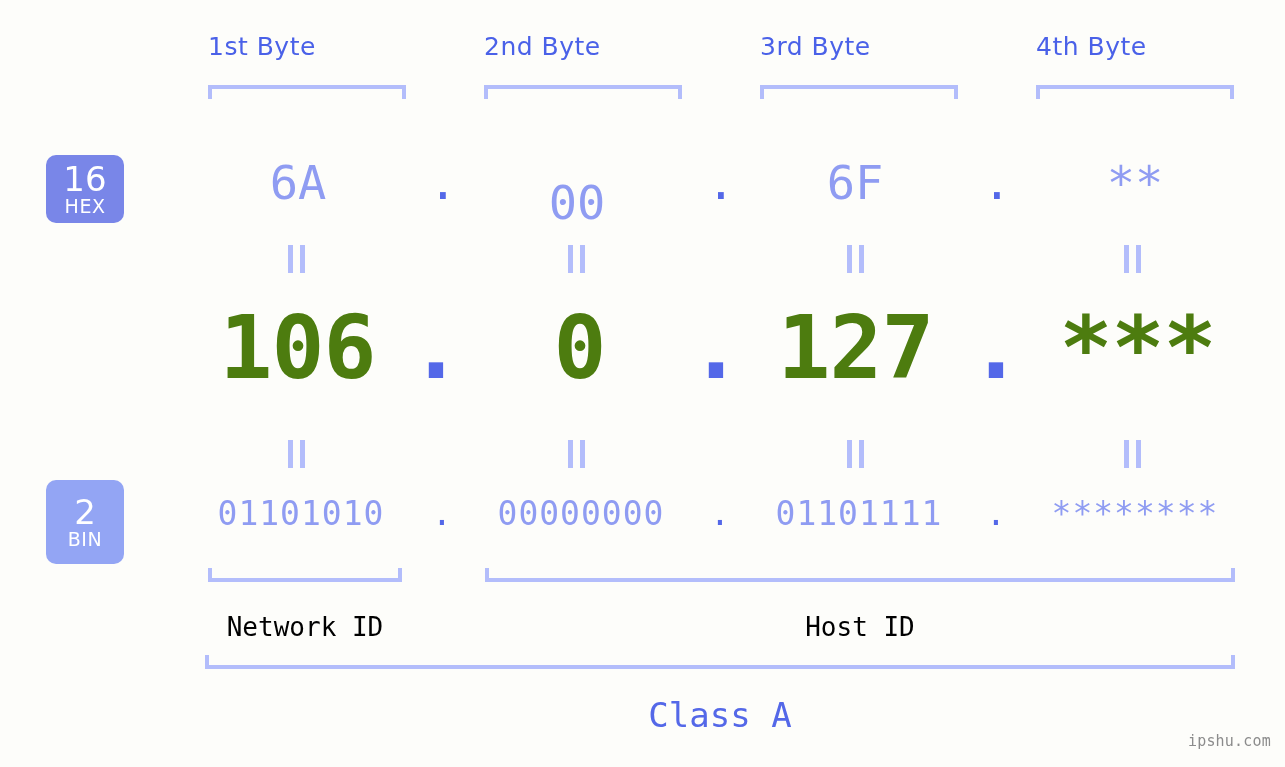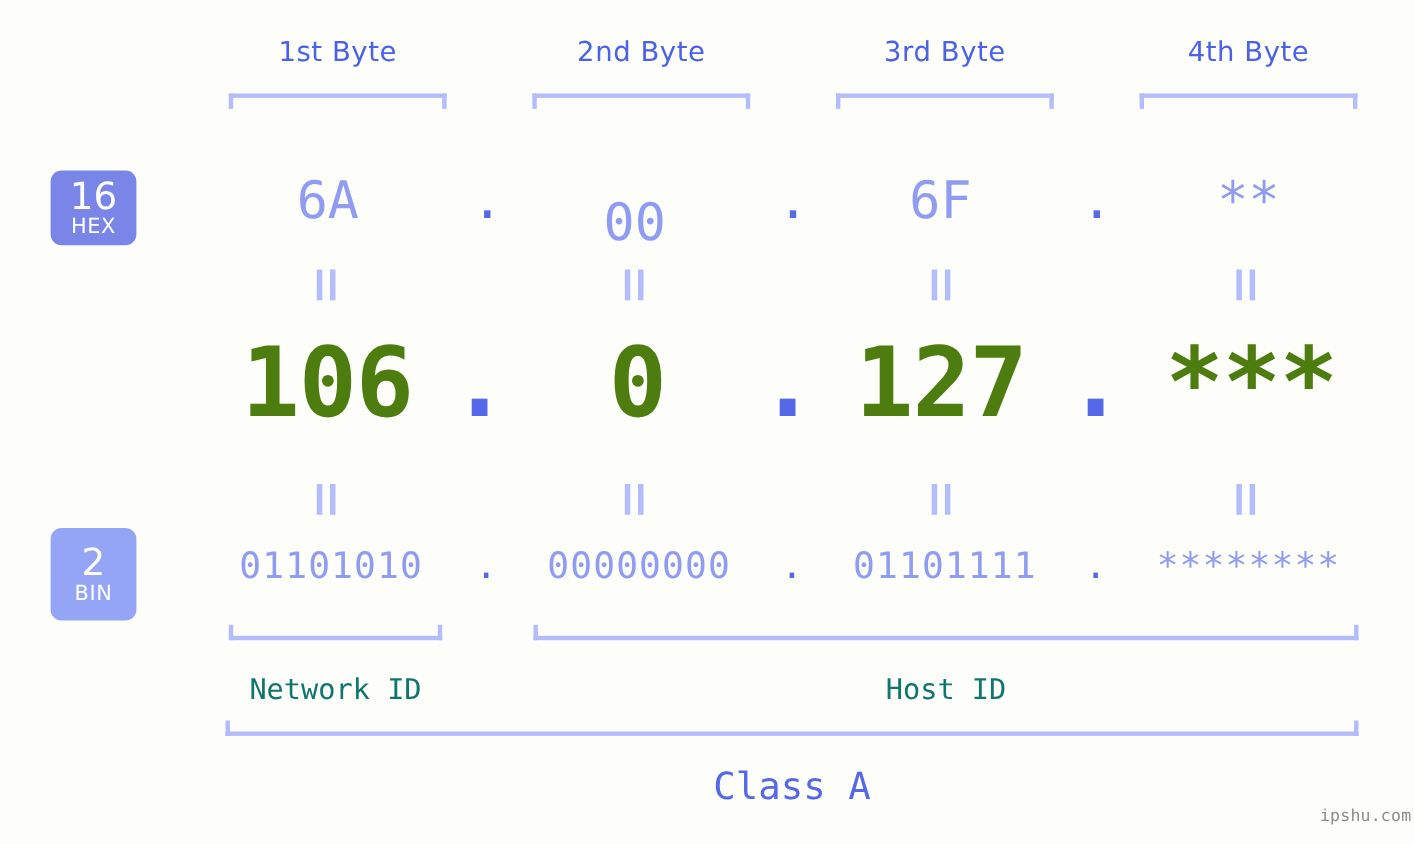--- a/index.html
+++ b/index.html
@@ -18,21 +18,20 @@
   .stage {
     position: relative;
     width: 1285px;
     height: 767px;
   }
 
   
   .byte-label {
     position: absolute;
     top: 32px;
-    text-align: center;
     font-family: "DejaVu Sans", sans-serif;
     font-size: 25px;
     color: #4a61e8;
     letter-spacing: 0.5px;
     white-space: nowrap;
   }
 
   
   .bracket-top {
     position: absolute;
@@ -156,40 +155,40 @@
     display: block;
     width: 5px;
     height: 28px;
     background: #b3bdfb;
   }
 
   
   .id-label {
     position: absolute;
     text-align: center;
-    color: #0f766e;
+    color: #000000;
     font-family: "DejaVu Sans Mono", monospace;
     font-size: 26px;
     line-height: 30px;
     white-space: nowrap;
   }
   #class-label {
     position: absolute;
     text-align: center;
     color: #5468e8;
     font-family: "DejaVu Sans Mono", monospace;
     font-size: 34px;
     line-height: 40px;
     white-space: nowrap;
   }
 
   
   #watermark {
     position: absolute;
-    right: 2px;
+    right: 14px;
     bottom: 17px;
     font-family: "DejaVu Sans Mono", monospace;
     font-size: 15px;
     color: #8c8c8c;
     letter-spacing: 0.2px;
   }
 </style>
 </head>
 <body>
 

